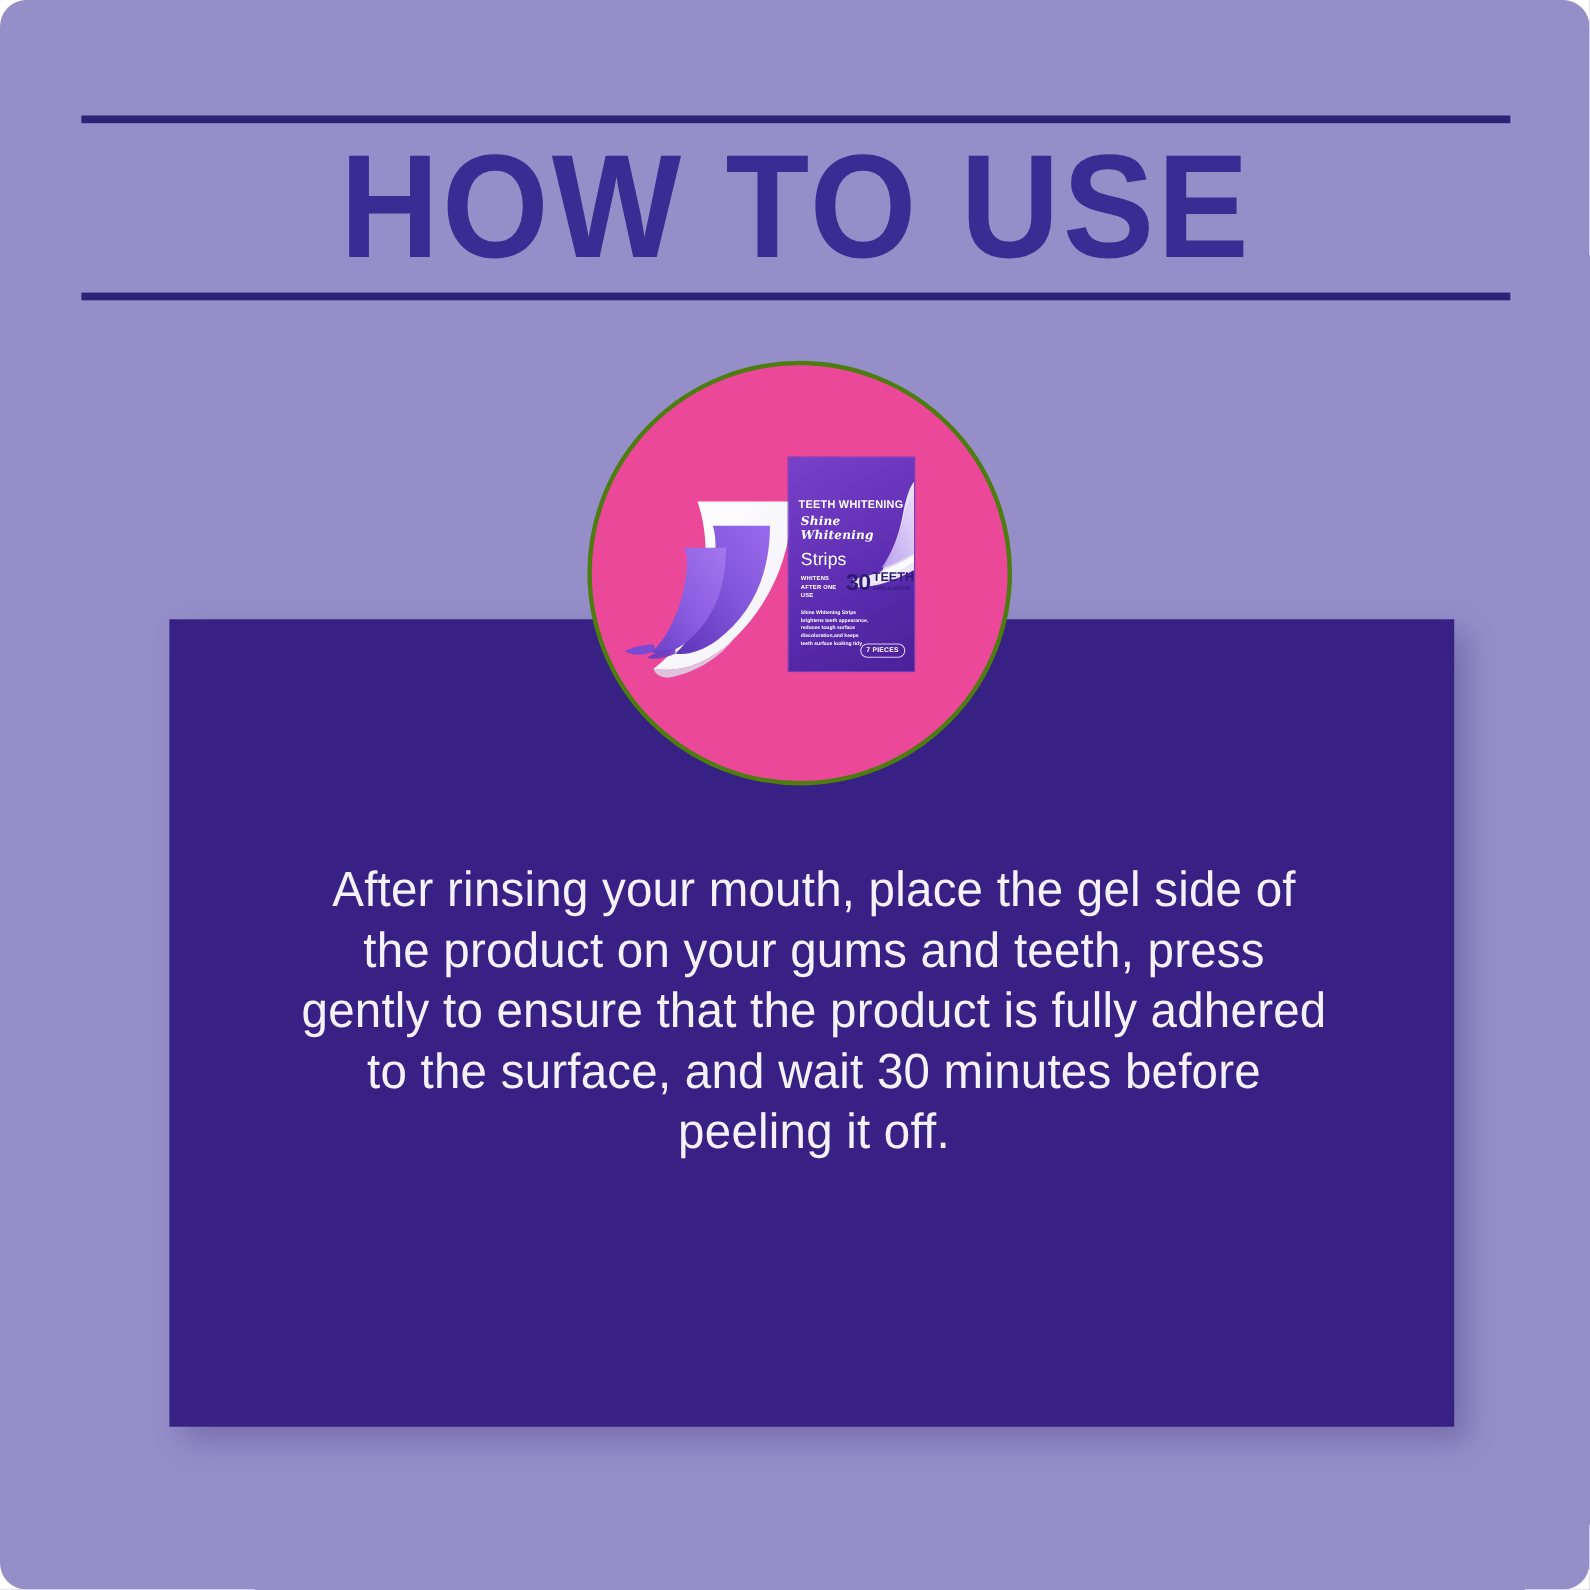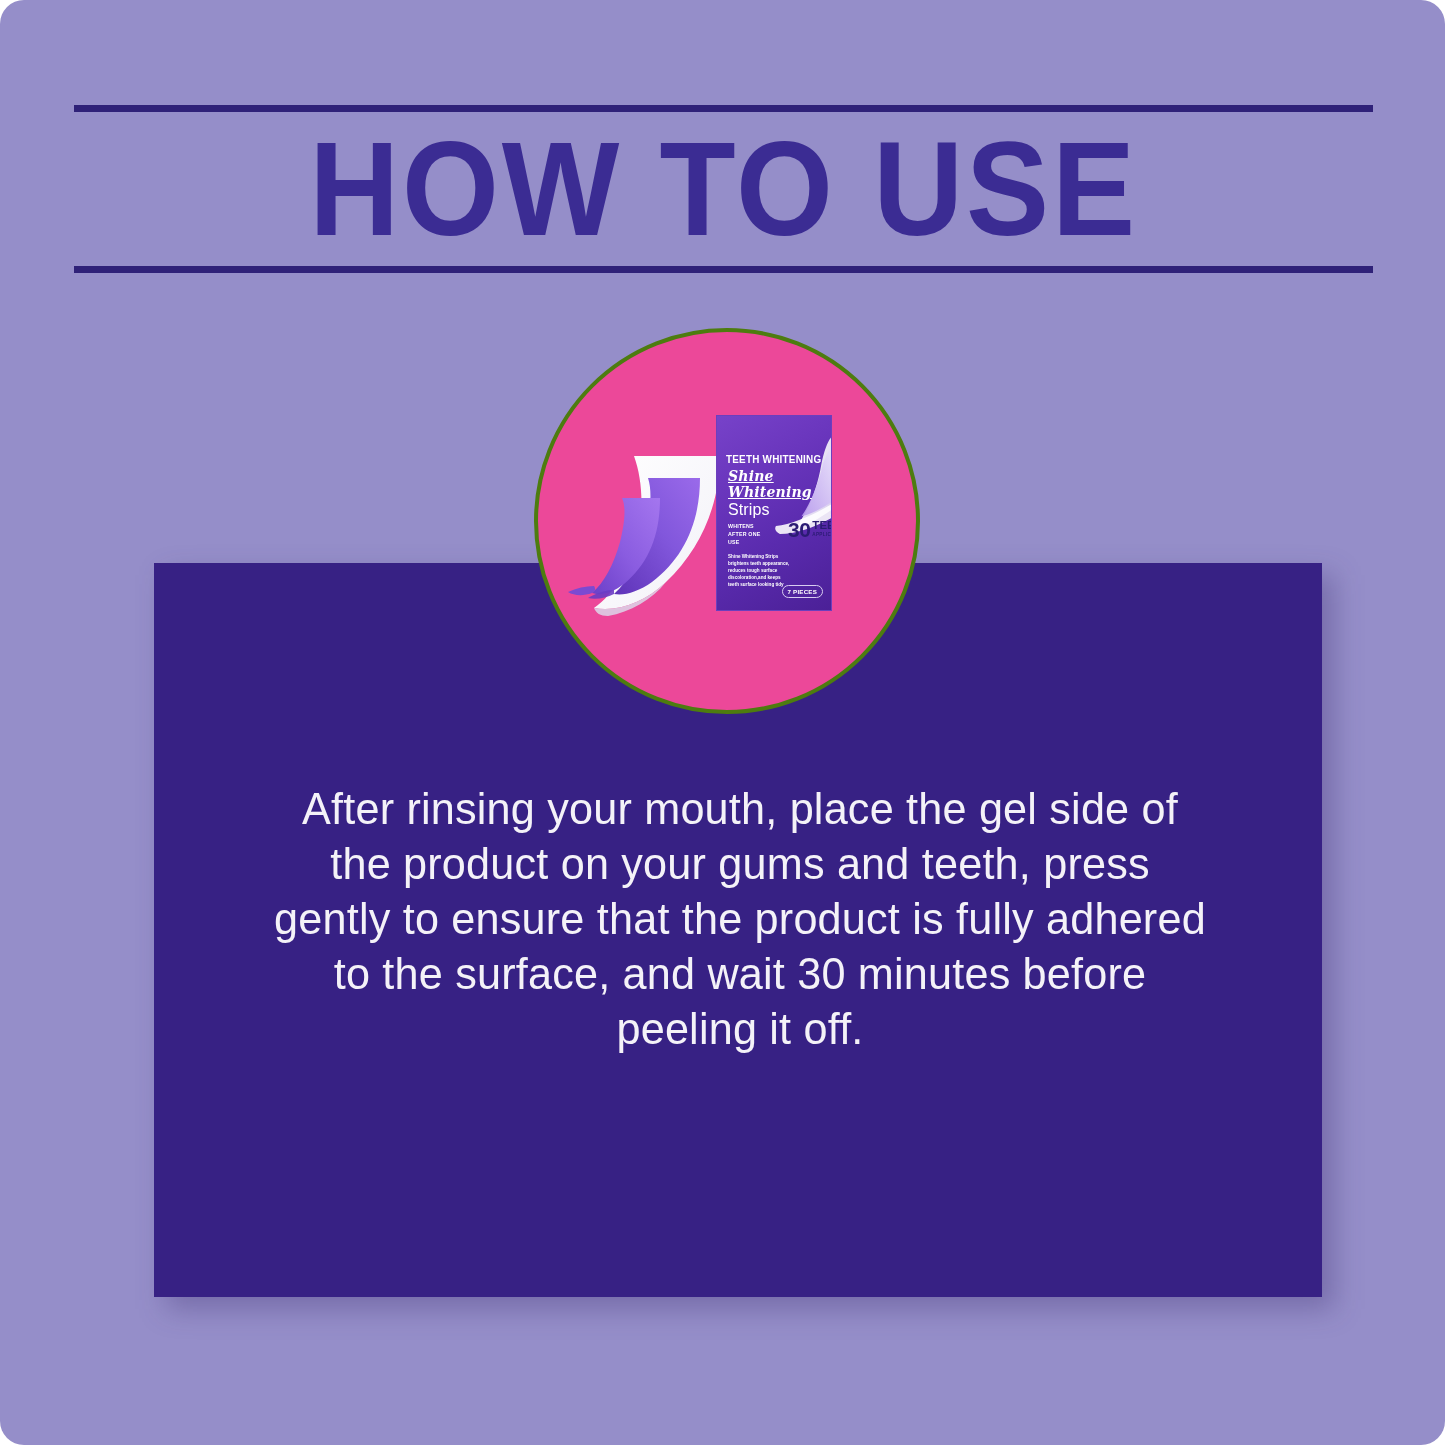--- a/index.html
+++ b/index.html
@@ -158,24 +158,23 @@
     transform-origin: left center;
   }
   .pkg-script {
     position: absolute;
     left: 11px;
     top: 52px;
     color: #ffffff;
     font-family: "DejaVu Serif", serif;
     font-style: italic;
     font-weight: 700;
-    font-size: 14px;
+    font-size: 11px;
     line-height: 1.16;
     letter-spacing: 0.2px;
-    text-decoration: underline;
   }
   .pkg-strips {
     position: absolute;
     left: 11px;
     top: 85px;
     color: #ffffff;
     font-family: "Liberation Sans", sans-serif;
     font-weight: 400;
     font-size: 16px;
     letter-spacing: 0.1px;
@@ -212,21 +211,20 @@
     display: flex;
     align-items: center;
   }
   .badge-30-num {
     color: #2b1b73;
     font-family: "Liberation Sans Narrow", "Liberation Sans", sans-serif;
     font-weight: 700;
     font-size: 21px;
     line-height: 1;
     letter-spacing: -0.5px;
-    margin-left: 19px;
   }
   .badge-30-words {
     margin-left: 2px;
     display: flex;
     flex-direction: column;
     line-height: 1;
   }
   .badge-30-mins {
     color: #2b1b73;
     font-family: "Liberation Sans Narrow", "Liberation Sans", sans-serif;

